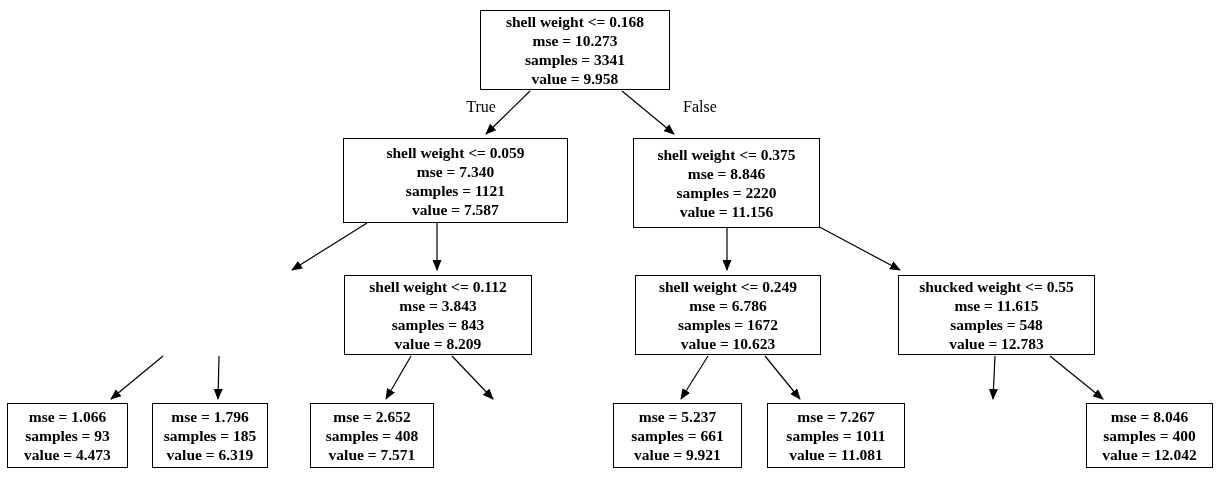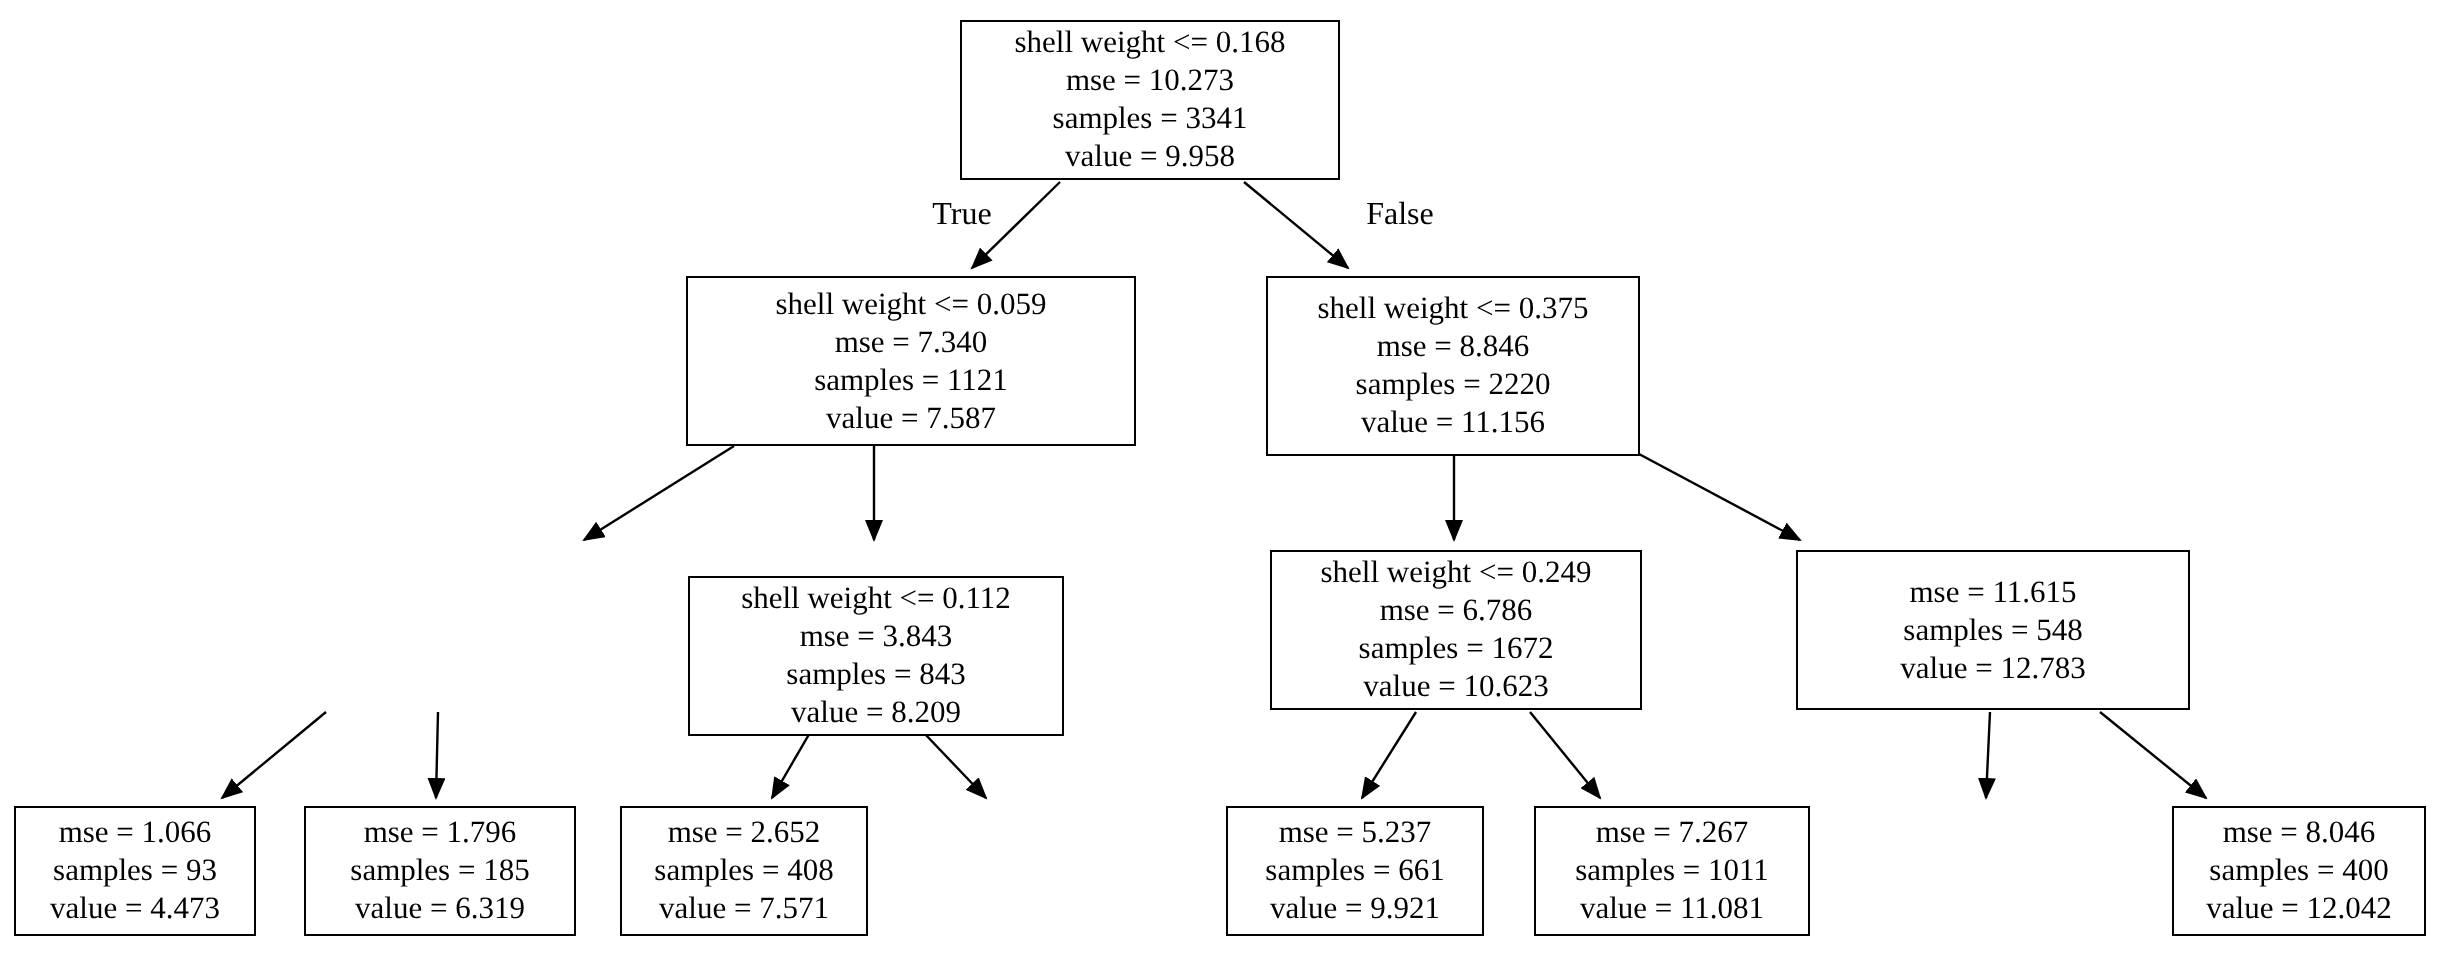--- a/index.html
+++ b/index.html
@@ -39,20 +39,21 @@
     background: #ffffff;
     border: 1px solid #000000;
     display: flex;
     flex-direction: column;
     justify-content: center;
     align-items: center;
     text-align: center;
     font-size: 15.5px;
     line-height: 19px;
     white-space: nowrap;
+    font-weight: bold;
   }
 </style>
 </head>
 <body>
 
 <div class="tree-canvas">
 
   <svg class="edges-layer" width="1224" height="477" viewBox="0 0 1224 477" xmlns="http://www.w3.org/2000/svg">
     <defs>
       <marker id="arrow" markerWidth="12" markerHeight="9" refX="10" refY="4.5" orient="auto" markerUnits="userSpaceOnUse">
@@ -96,47 +97,48 @@
   </div>
 
   <div class="node" style="left:633px; top:138px; width:187px; height:90px">
     <span>shell weight &lt;= 0.375</span>
     <span>mse = 8.846</span>
     <span>samples = 2220</span>
     <span>value = 11.156</span>
   </div>
 
 
-  <div class="node" style="left:344px; top:288px; width:188px; height:80px">
+  <div class="node" style="left:344px; top:275px; width:188px; height:80px">
     <span>shell weight &lt;= 0.112</span>
     <span>mse = 3.843</span>
     <span>samples = 843</span>
     <span>value = 8.209</span>
   </div>
 
   <div class="node" style="left:635px; top:275px; width:186px; height:80px">
     <span>shell weight &lt;= 0.249</span>
     <span>mse = 6.786</span>
     <span>samples = 1672</span>
     <span>value = 10.623</span>
   </div>
 
   <div class="node" style="left:898px; top:275px; width:197px; height:80px">
+    <span>shucked weight &lt;= 0.55</span>
     <span>mse = 11.615</span>
     <span>samples = 548</span>
     <span>value = 12.783</span>
   </div>
 
   <div class="node" style="left:7px; top:403px; width:121px; height:65px">
     <span>mse = 1.066</span>
     <span>samples = 93</span>
     <span>value = 4.473</span>
   </div>
 
-  <div class="node" style="left:152px; top:403px; width:136px; height:65px">
+  <div class="node" style="left:152px; top:403px; width:116px; height:65px">
     <span>mse = 1.796</span>
     <span>samples = 185</span>
     <span>value = 6.319</span>
   </div>
 
   <div class="node" style="left:310px; top:403px; width:124px; height:65px">
     <span>mse = 2.652</span>
     <span>samples = 408</span>
     <span>value = 7.571</span>
   </div>

